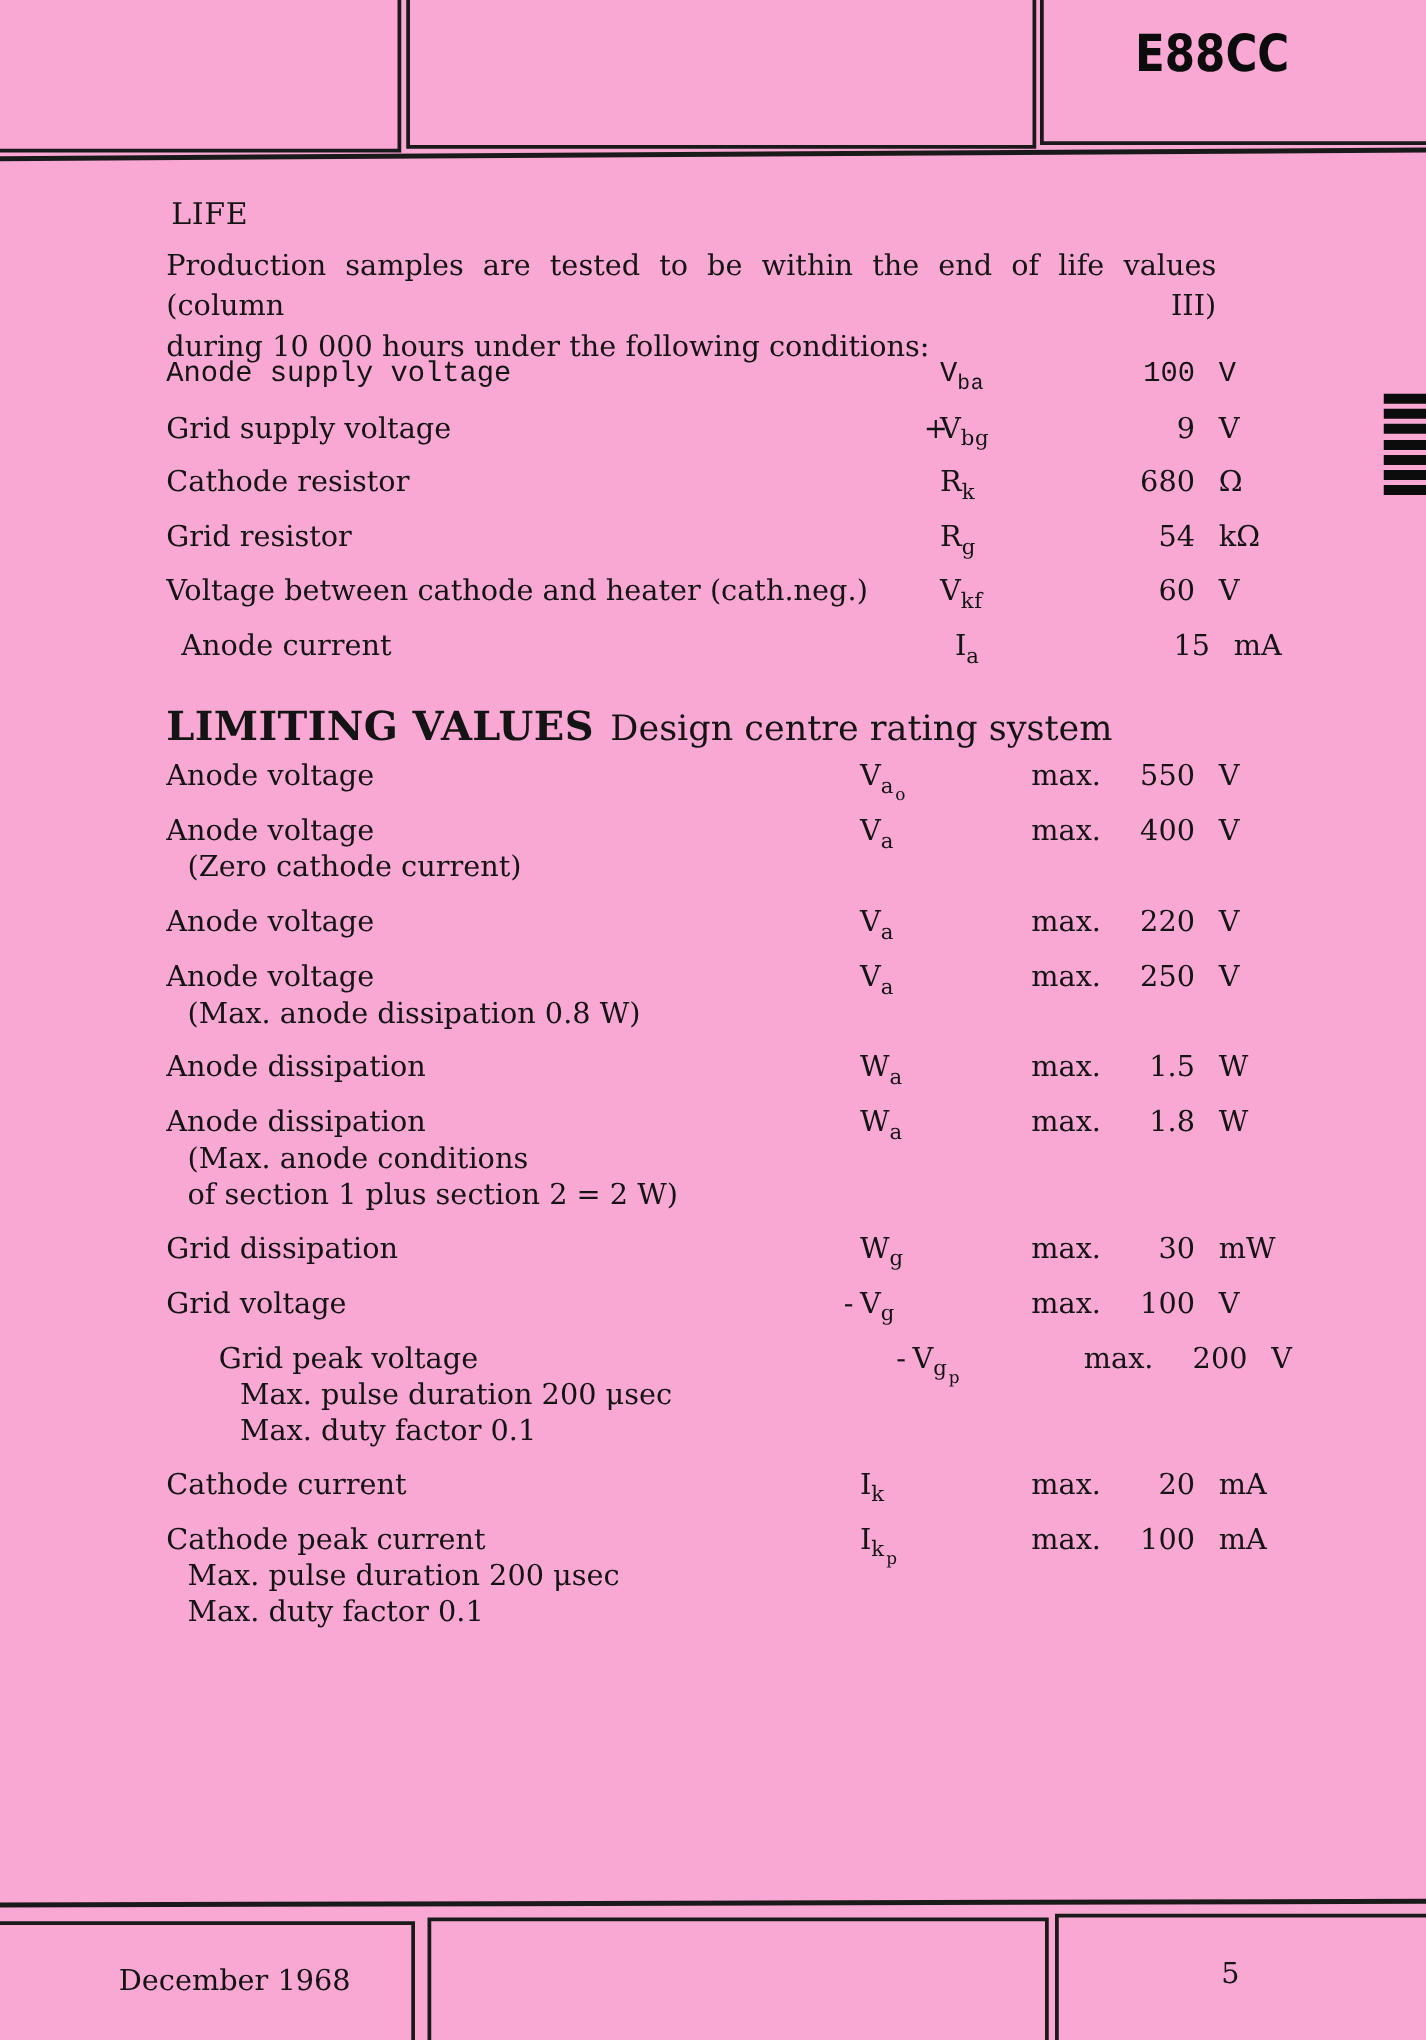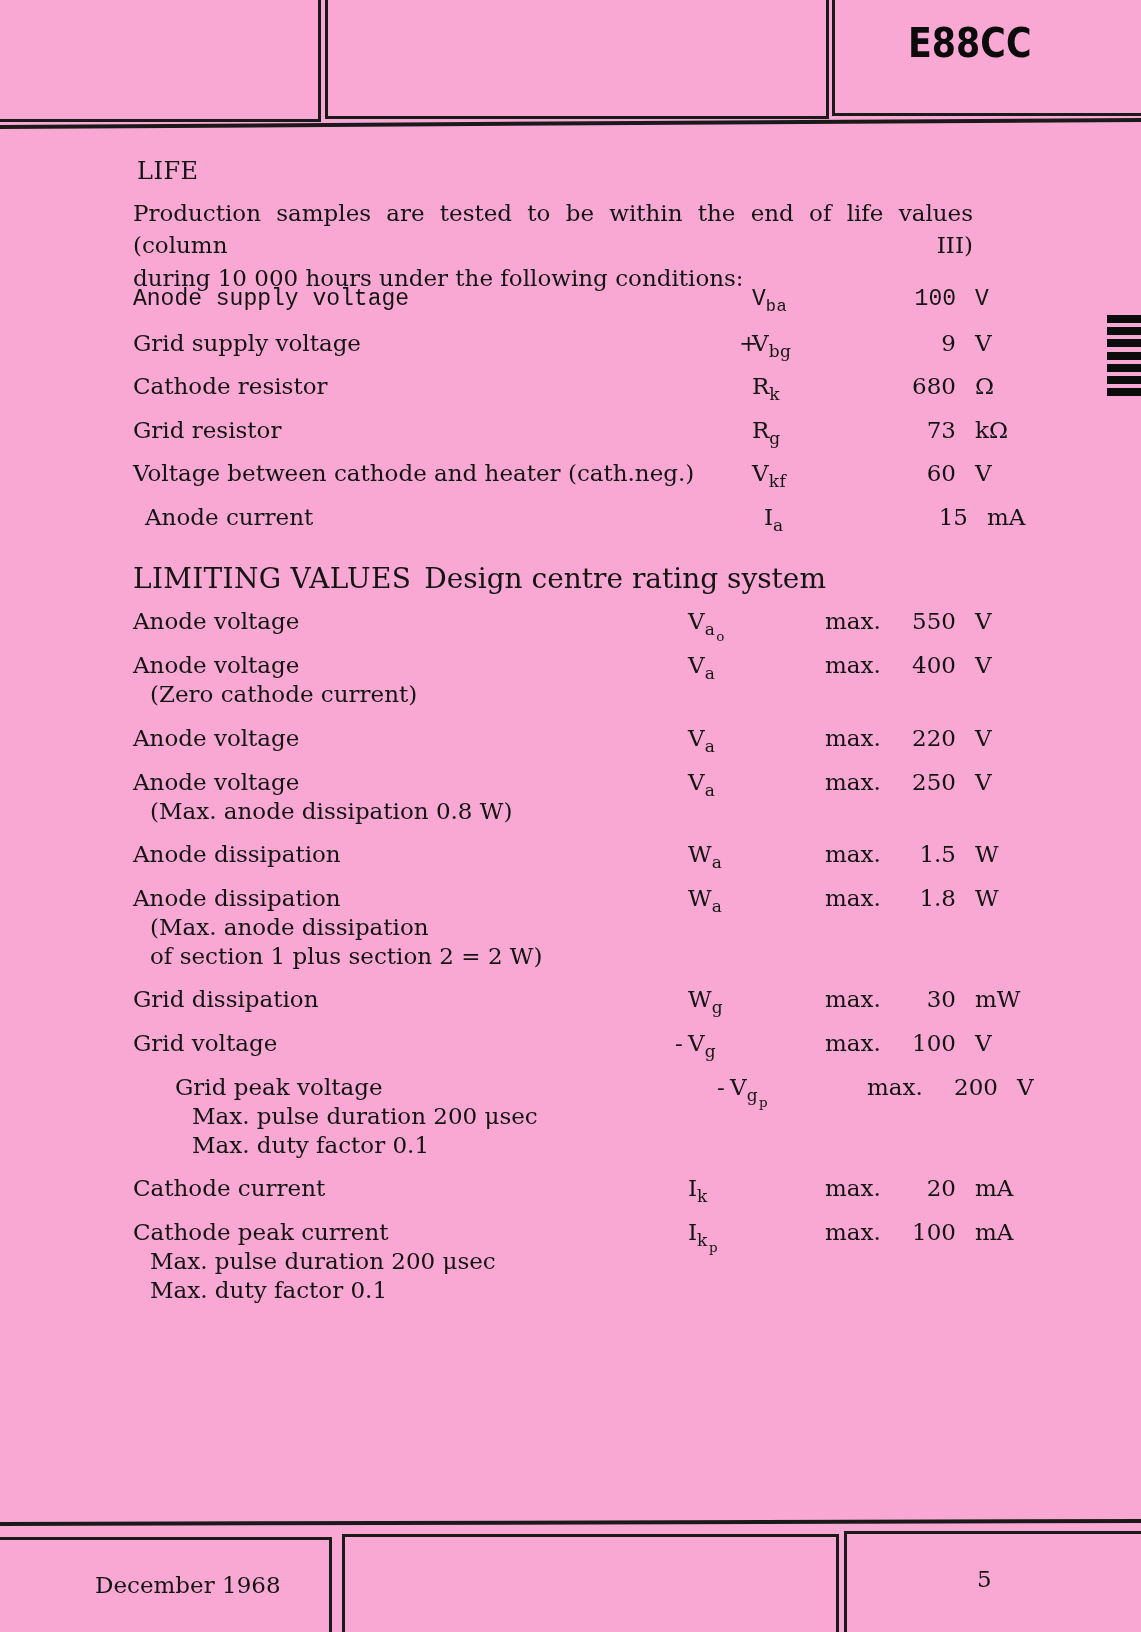--- a/index.html
+++ b/index.html
@@ -34,21 +34,21 @@
   
   .life-heading{
     position:absolute;left:137px;top:157px;
     font-size:24px;font-weight:400;letter-spacing:0.5px;
   }
   .intro{position:absolute;left:133px;top:197px;width:840px;font-size:23px;}
   .intro .l1{display:block;text-align:justify;text-align-last:justify;line-height:32px;}
   .intro .l2{display:block;line-height:34px;}
 
   .lim-heading{position:absolute;left:133px;top:562px;white-space:nowrap;}
-  .lim-heading .hb{font-size:28px;font-weight:400;letter-spacing:0.3px;}
+  .lim-heading .hb{font-size:32px;font-weight:700;letter-spacing:0.3px;}
   .lim-heading .hs{font-size:28px;margin-left:8px;}
 
   
   .tbl{position:absolute;left:133px;right:0;}
   #life-tbl{top:284px;}
   #lim-tbl{top:606px;}
   .row{position:relative;}
   .lbl{font-size:23px;}
   .lbl .main{line-height:30px;white-space:nowrap;}
   .lbl .note{line-height:28.5px;padding-left:17px;white-space:nowrap;}
@@ -114,21 +114,21 @@
         </div>
         <div class="cell sym">R<span class="s1">k</span></div>
         <div class="cell val">680</div>
         <div class="cell unit">Ω</div>
       </div>
       <div class="row" style="height: 43.5px;">
         <div class="lbl">
           <div class="main">Grid resistor</div>
         </div>
         <div class="cell sym">R<span class="s1">g</span></div>
-        <div class="cell val">73</div>
+        <div class="cell val">54</div>
         <div class="cell unit">kΩ</div>
       </div>
       <div class="row" style="height: 43.5px;">
         <div class="lbl">
           <div class="main">Voltage between cathode and heater (cath.neg.)</div>
         </div>
         <div class="cell sym">V<span class="s1">kf</span></div>
         <div class="cell val">60</div>
         <div class="cell unit">V</div>
       </div>
@@ -190,21 +190,21 @@
           <div class="main">Anode dissipation</div>
         </div>
         <div class="cell sym">W<span class="s1">a</span></div>
         <div class="cell qual">max.</div>
         <div class="cell val">1.5</div>
         <div class="cell unit">W</div>
       </div>
       <div class="row" style="height: 101px;">
         <div class="lbl">
           <div class="main">Anode dissipation</div>
-          <div class="note">(Max. anode dissipation</div>
+          <div class="note">(Max. anode conditions</div>
           <div class="note">of section 1 plus section 2 = 2 W)</div>
         </div>
         <div class="cell sym">W<span class="s1">a</span></div>
         <div class="cell qual">max.</div>
         <div class="cell val">1.8</div>
         <div class="cell unit">W</div>
       </div>
       <div class="row" style="height: 44px;">
         <div class="lbl">
           <div class="main">Grid dissipation</div>

